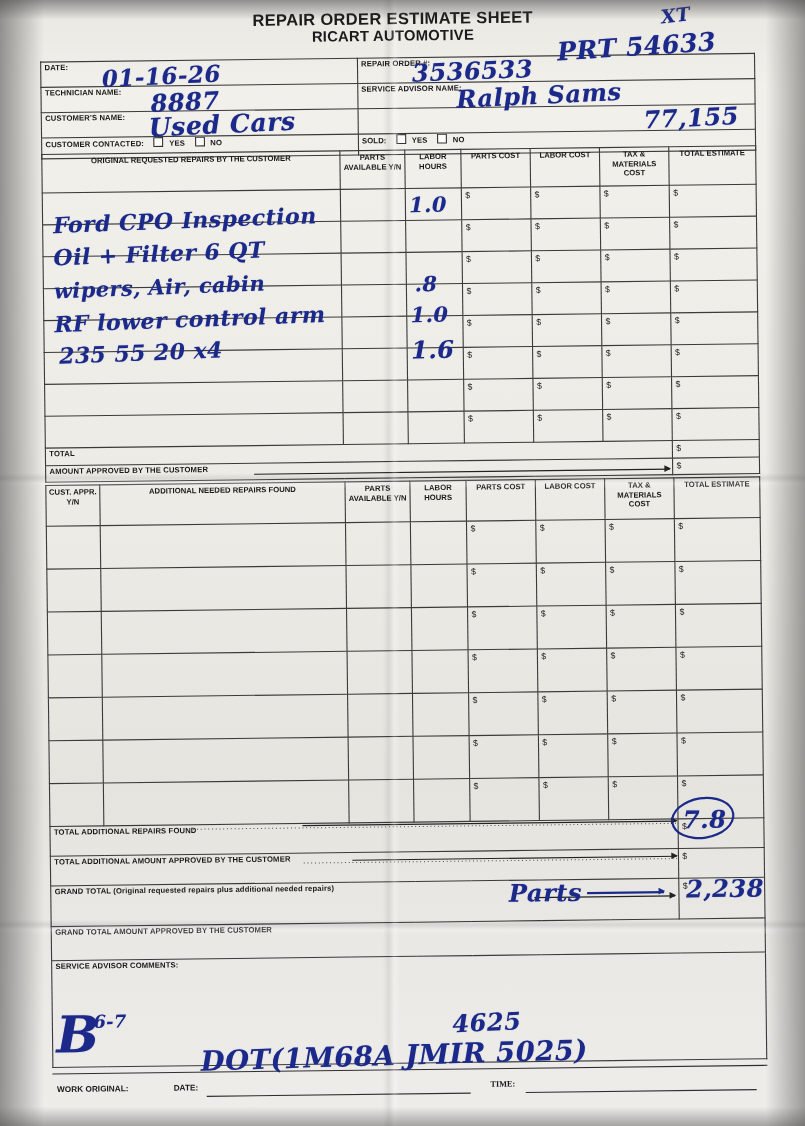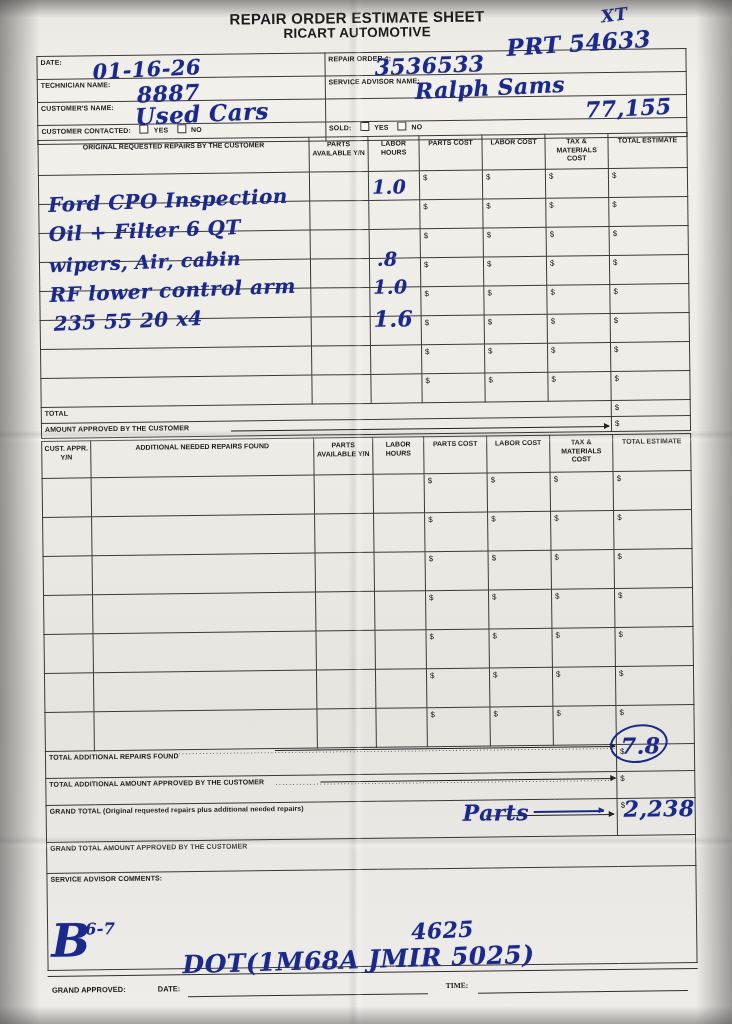--- a/index.html
+++ b/index.html
@@ -609,21 +609,21 @@
       </table>
 
     <div class="dots" style="left:140px; top:735px; width:440px;">.............................................................................................................................................................</div>
     <div class="arrow" style="left:240px; top:739px; width:340px;"></div>
 
     <div class="dots" style="left:240px; top:767px; width:340px;">.................................................................................................................</div>
     <div class="arrow" style="left:285px; top:771px; width:295px;"></div>
 
     <div class="arrow" style="left:450px; top:807px; width:128px;"></div>
 
-    <div class="smalltxt" style="left:14px; top:972px;">GRAND APPROVED:</div>
+    <div class="smalltxt" style="left:14px; top:972px;">WORK ORIGINAL:</div>
     <div class="smalltxt" style="left:120px; top:972px;">DATE:</div>
     <div class="smalltxt" style="left:408px; top:972px;font-family:Liberation Serif, serif;">TIME:</div>
     <div class="line" style="left:150px; top:984px; width:240px;"></div>
     <div class="line" style="left:440px; top:984px; width:210px;"></div>
     <div class="line" style="left:10px; top:962px; width:650px;"></div>
 
     <div class="hw" style="left:575px; top:-2px; font-size:17px; transform:rotate(-6deg);">XT</div>
 
     <div class="hw" style="left:480px; top:22px; font-size:23px; transform:rotate(-3deg);">PRT 54633</div>
 

